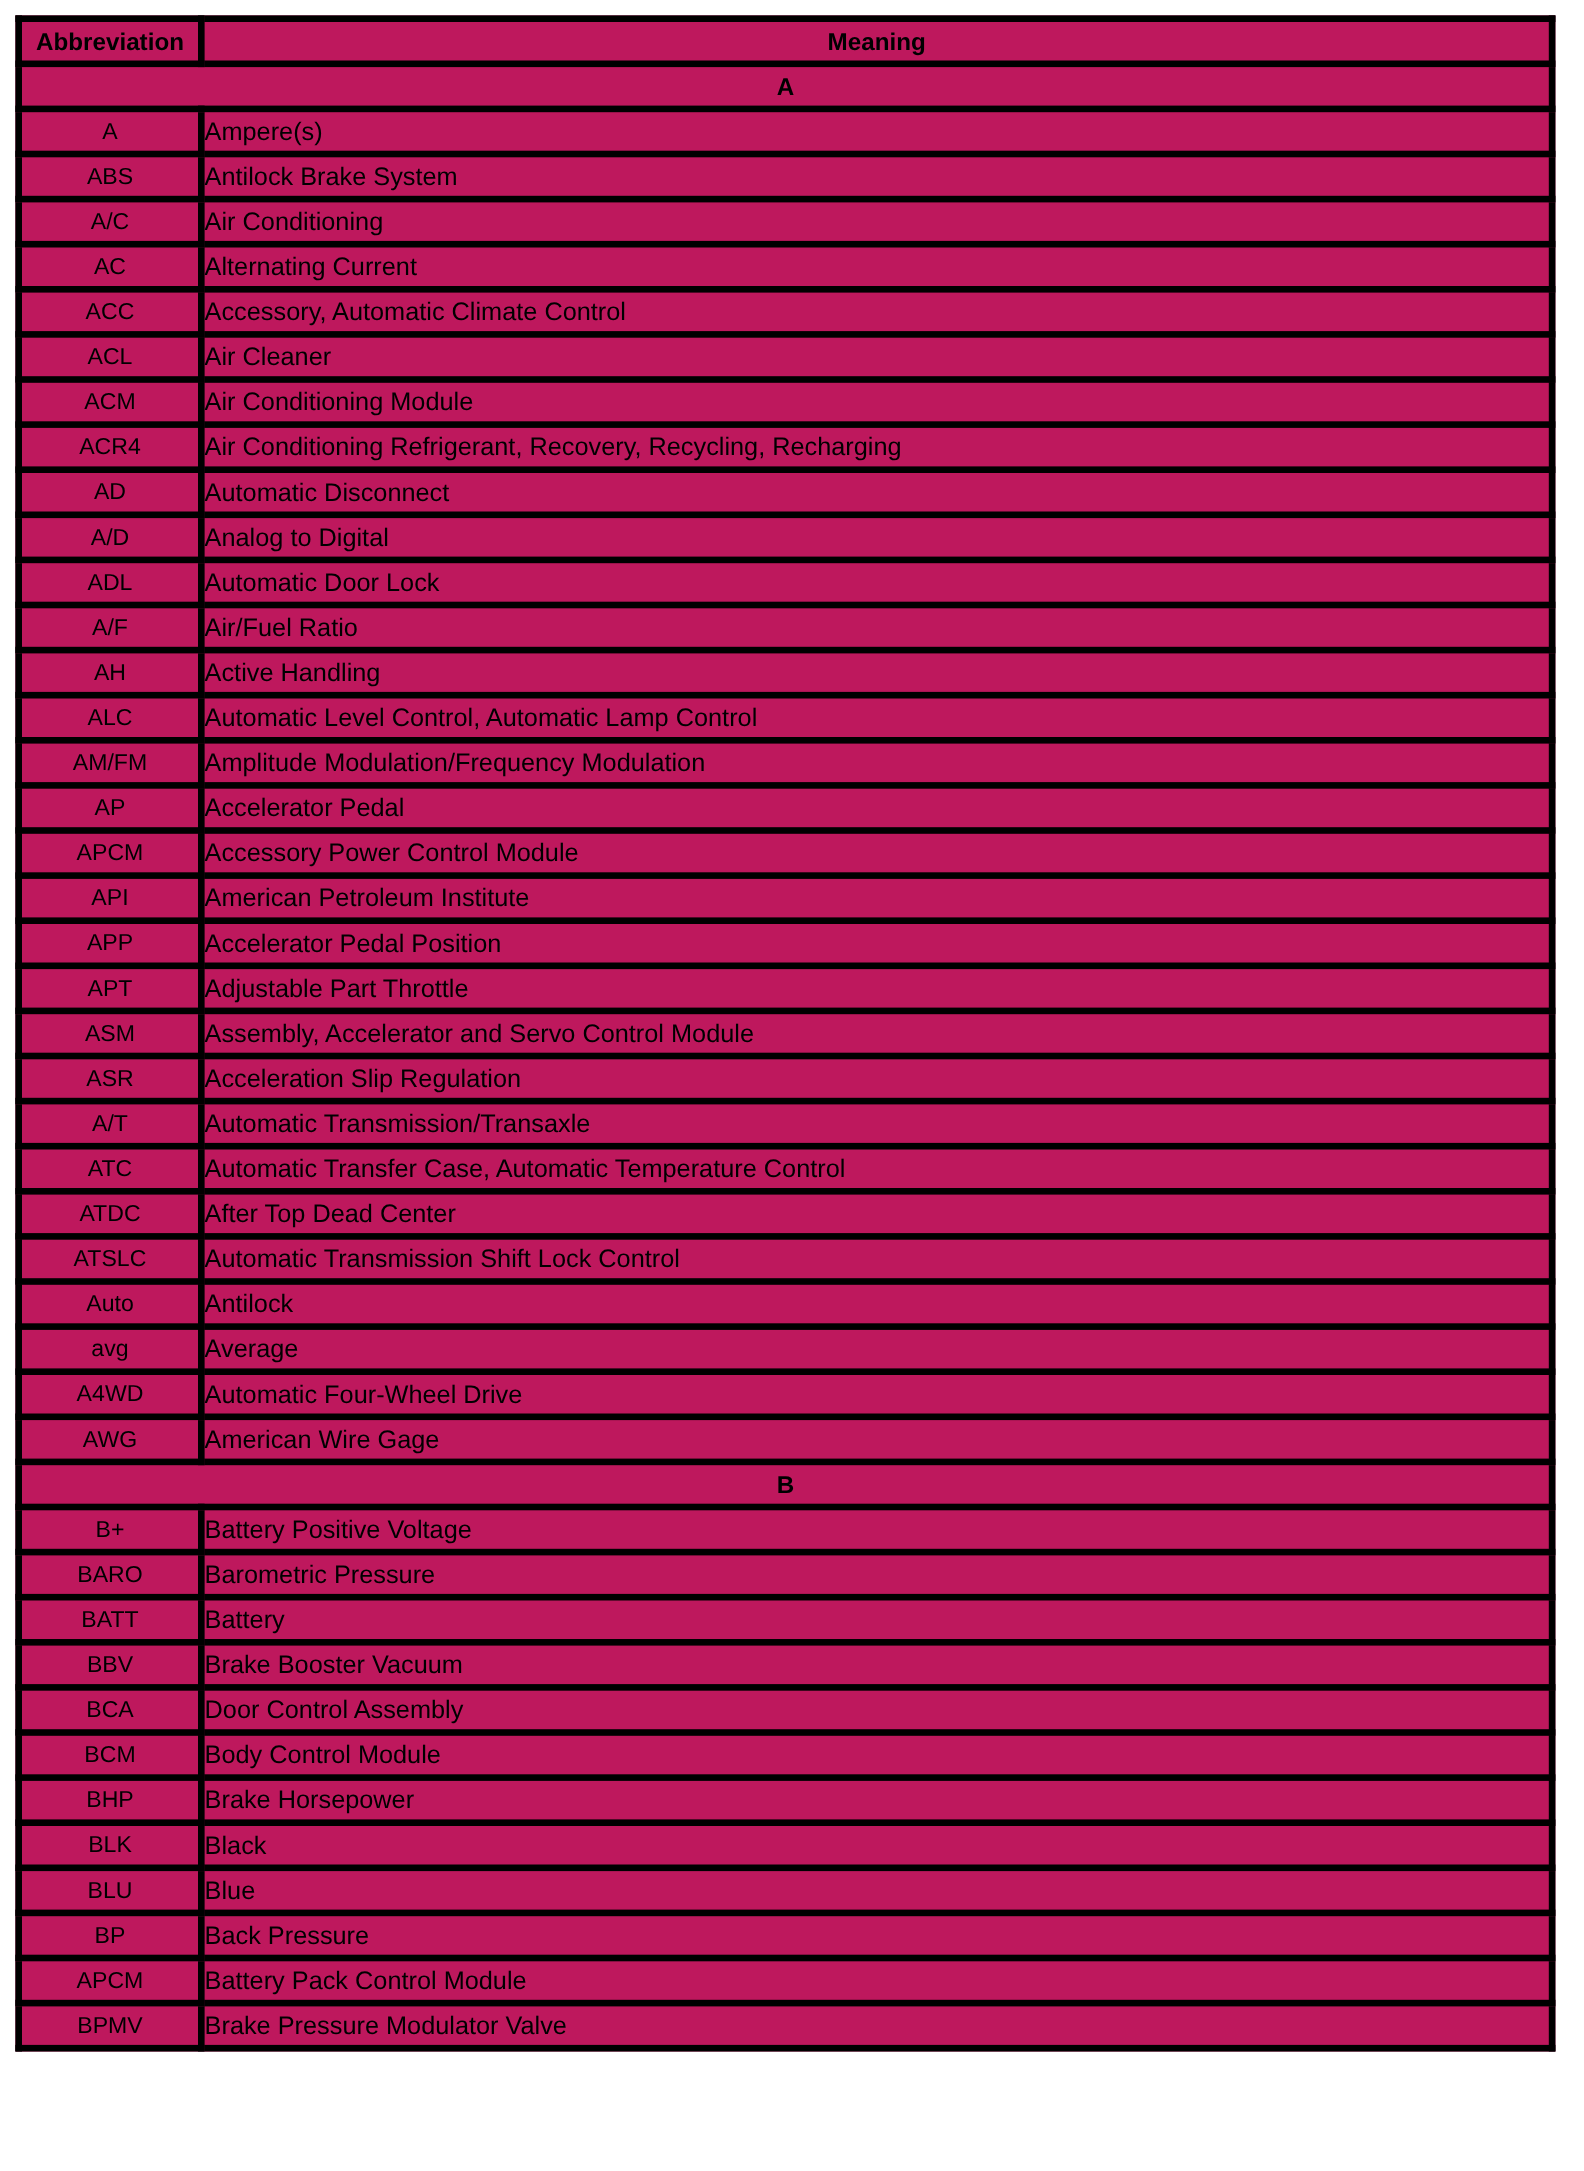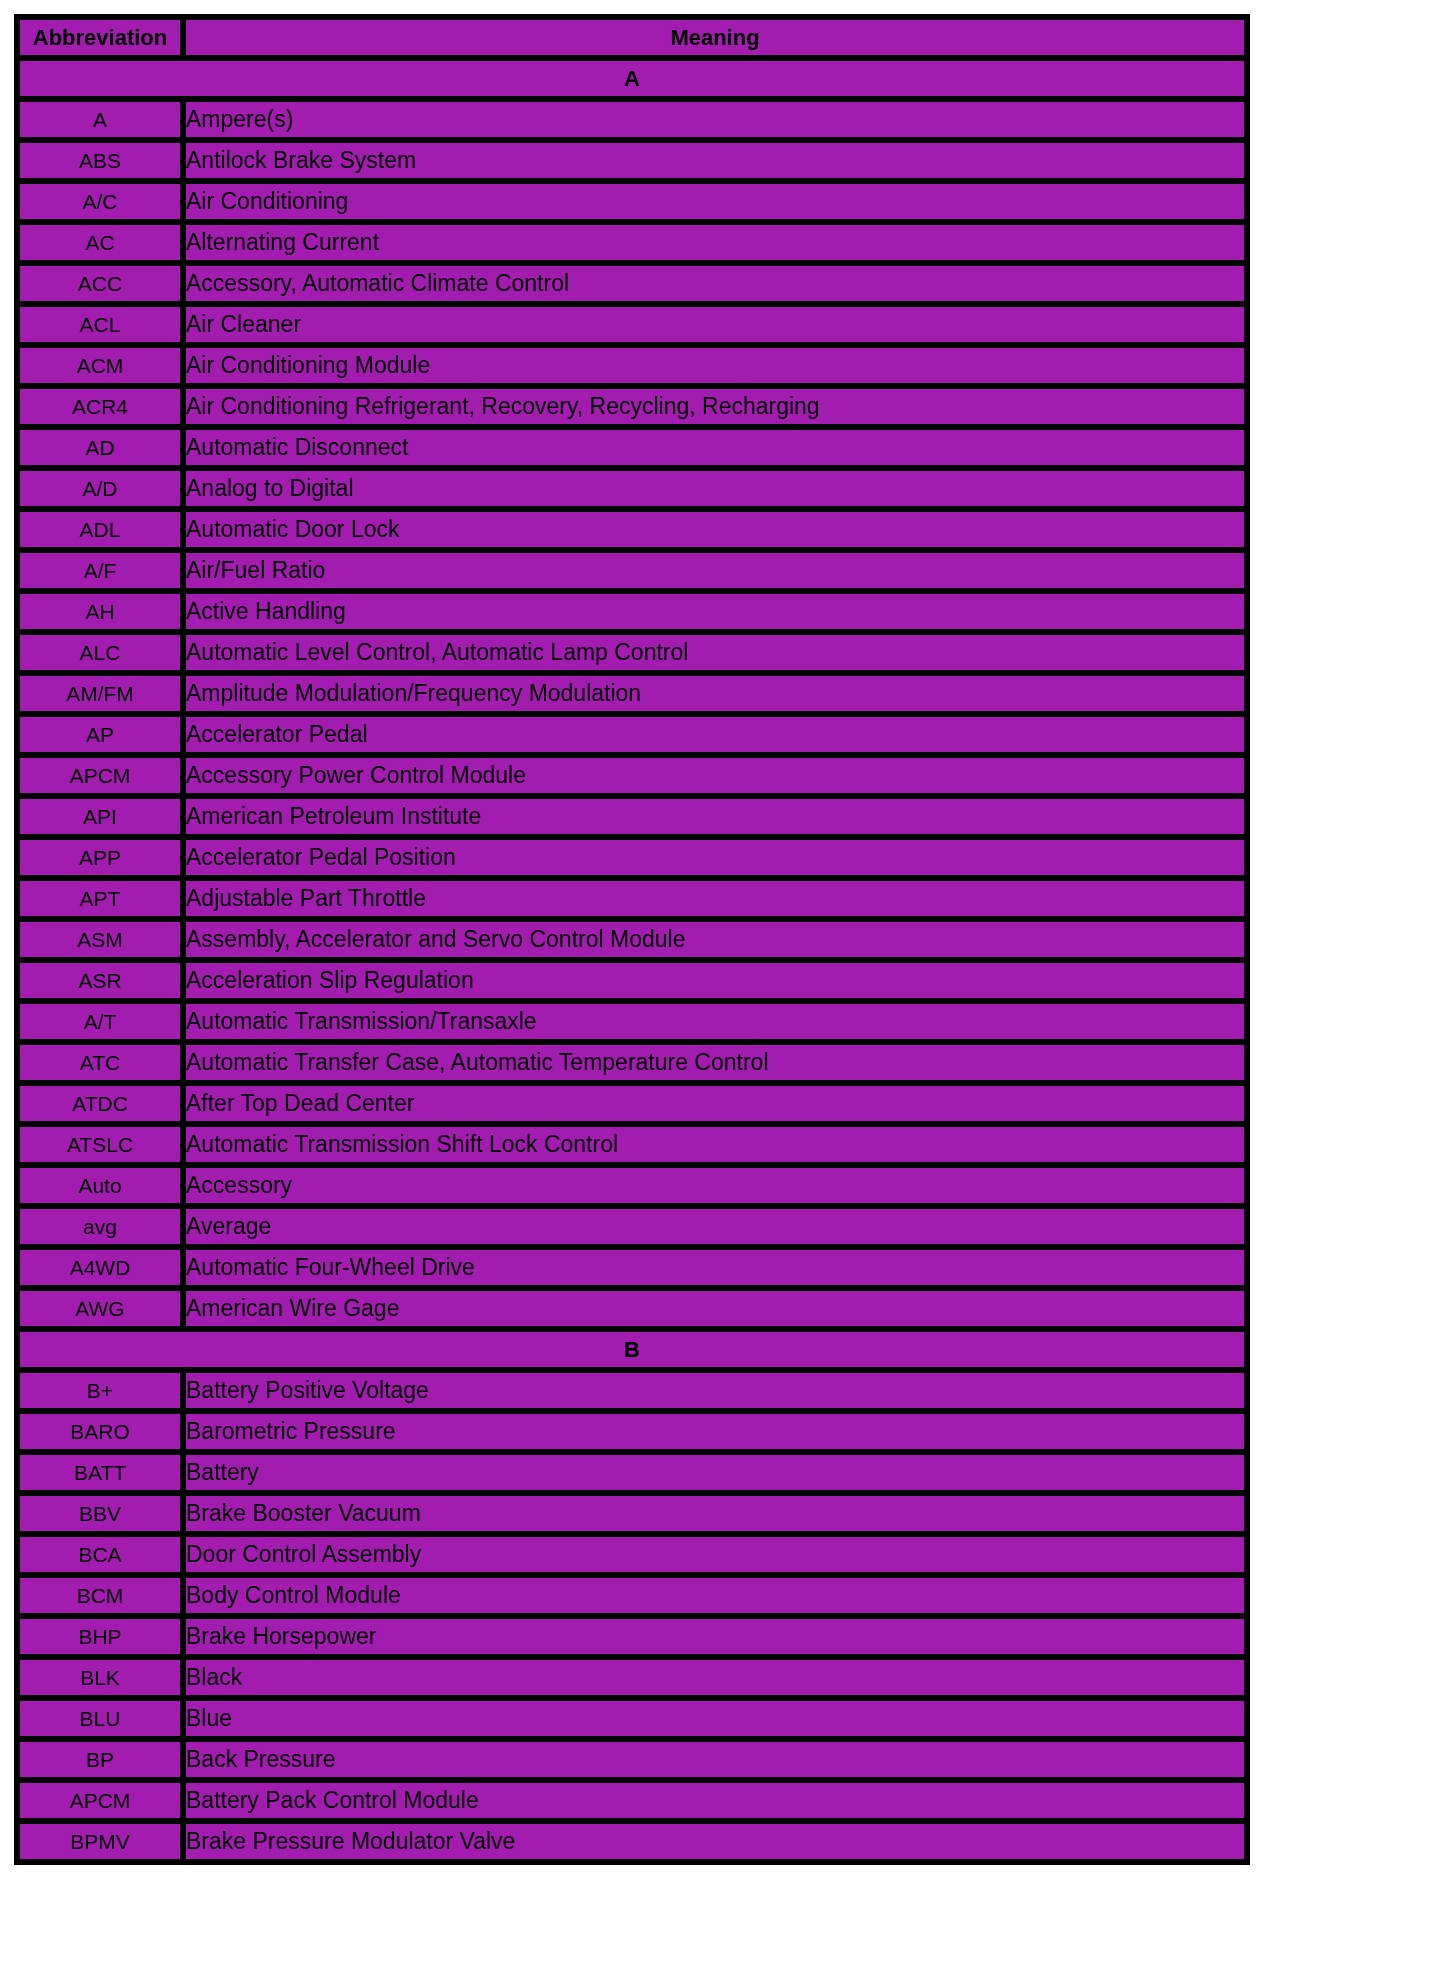--- a/index.html
+++ b/index.html
@@ -10,23 +10,23 @@
   body {
     width: 1440px;
     height: 1974px;
     font-family: "Liberation Sans", sans-serif;
     color: #000000;
     position: relative;
   }
   table.glossary {
     border-collapse: collapse;
     table-layout: fixed;
-    width: 1236px;
+    width: 1400px;
     margin: 14px 0 0 14px;
-    background: #a21caf;
+    background: #be185d;
   }
   table.glossary th,
   table.glossary td {
     border: 6px solid #000000;
     height: 35px;
     padding: 0;
     overflow: hidden;
     white-space: nowrap;
     vertical-align: middle;
   }
@@ -168,21 +168,21 @@
       <tr>
         <td class="abbr-cell">ATDC</td>
         <td class="meaning-cell">After Top Dead Center</td>
       </tr>
       <tr>
         <td class="abbr-cell">ATSLC</td>
         <td class="meaning-cell">Automatic Transmission Shift Lock Control</td>
       </tr>
       <tr>
         <td class="abbr-cell">Auto</td>
-        <td class="meaning-cell">Accessory</td>
+        <td class="meaning-cell">Antilock</td>
       </tr>
       <tr>
         <td class="abbr-cell">avg</td>
         <td class="meaning-cell">Average</td>
       </tr>
       <tr>
         <td class="abbr-cell">A4WD</td>
         <td class="meaning-cell">Automatic Four-Wheel Drive</td>
       </tr>
       <tr>

